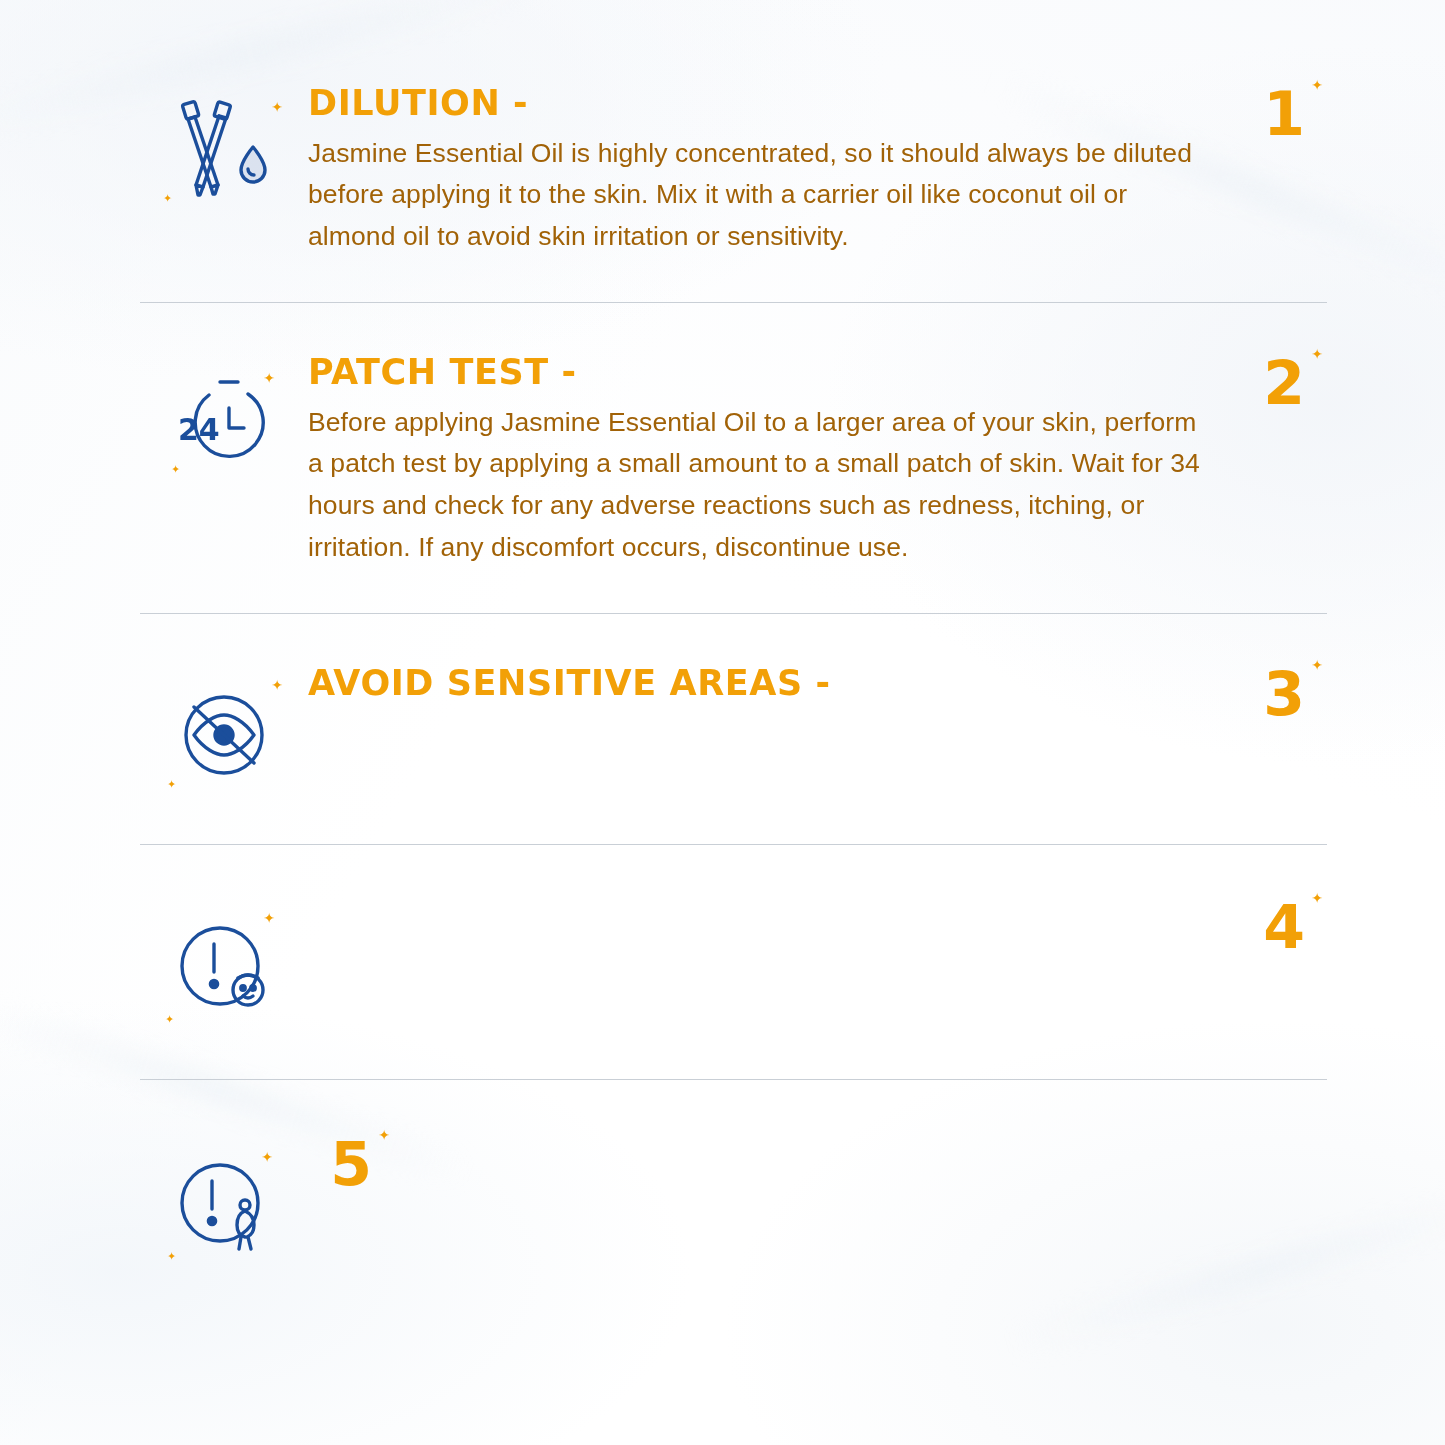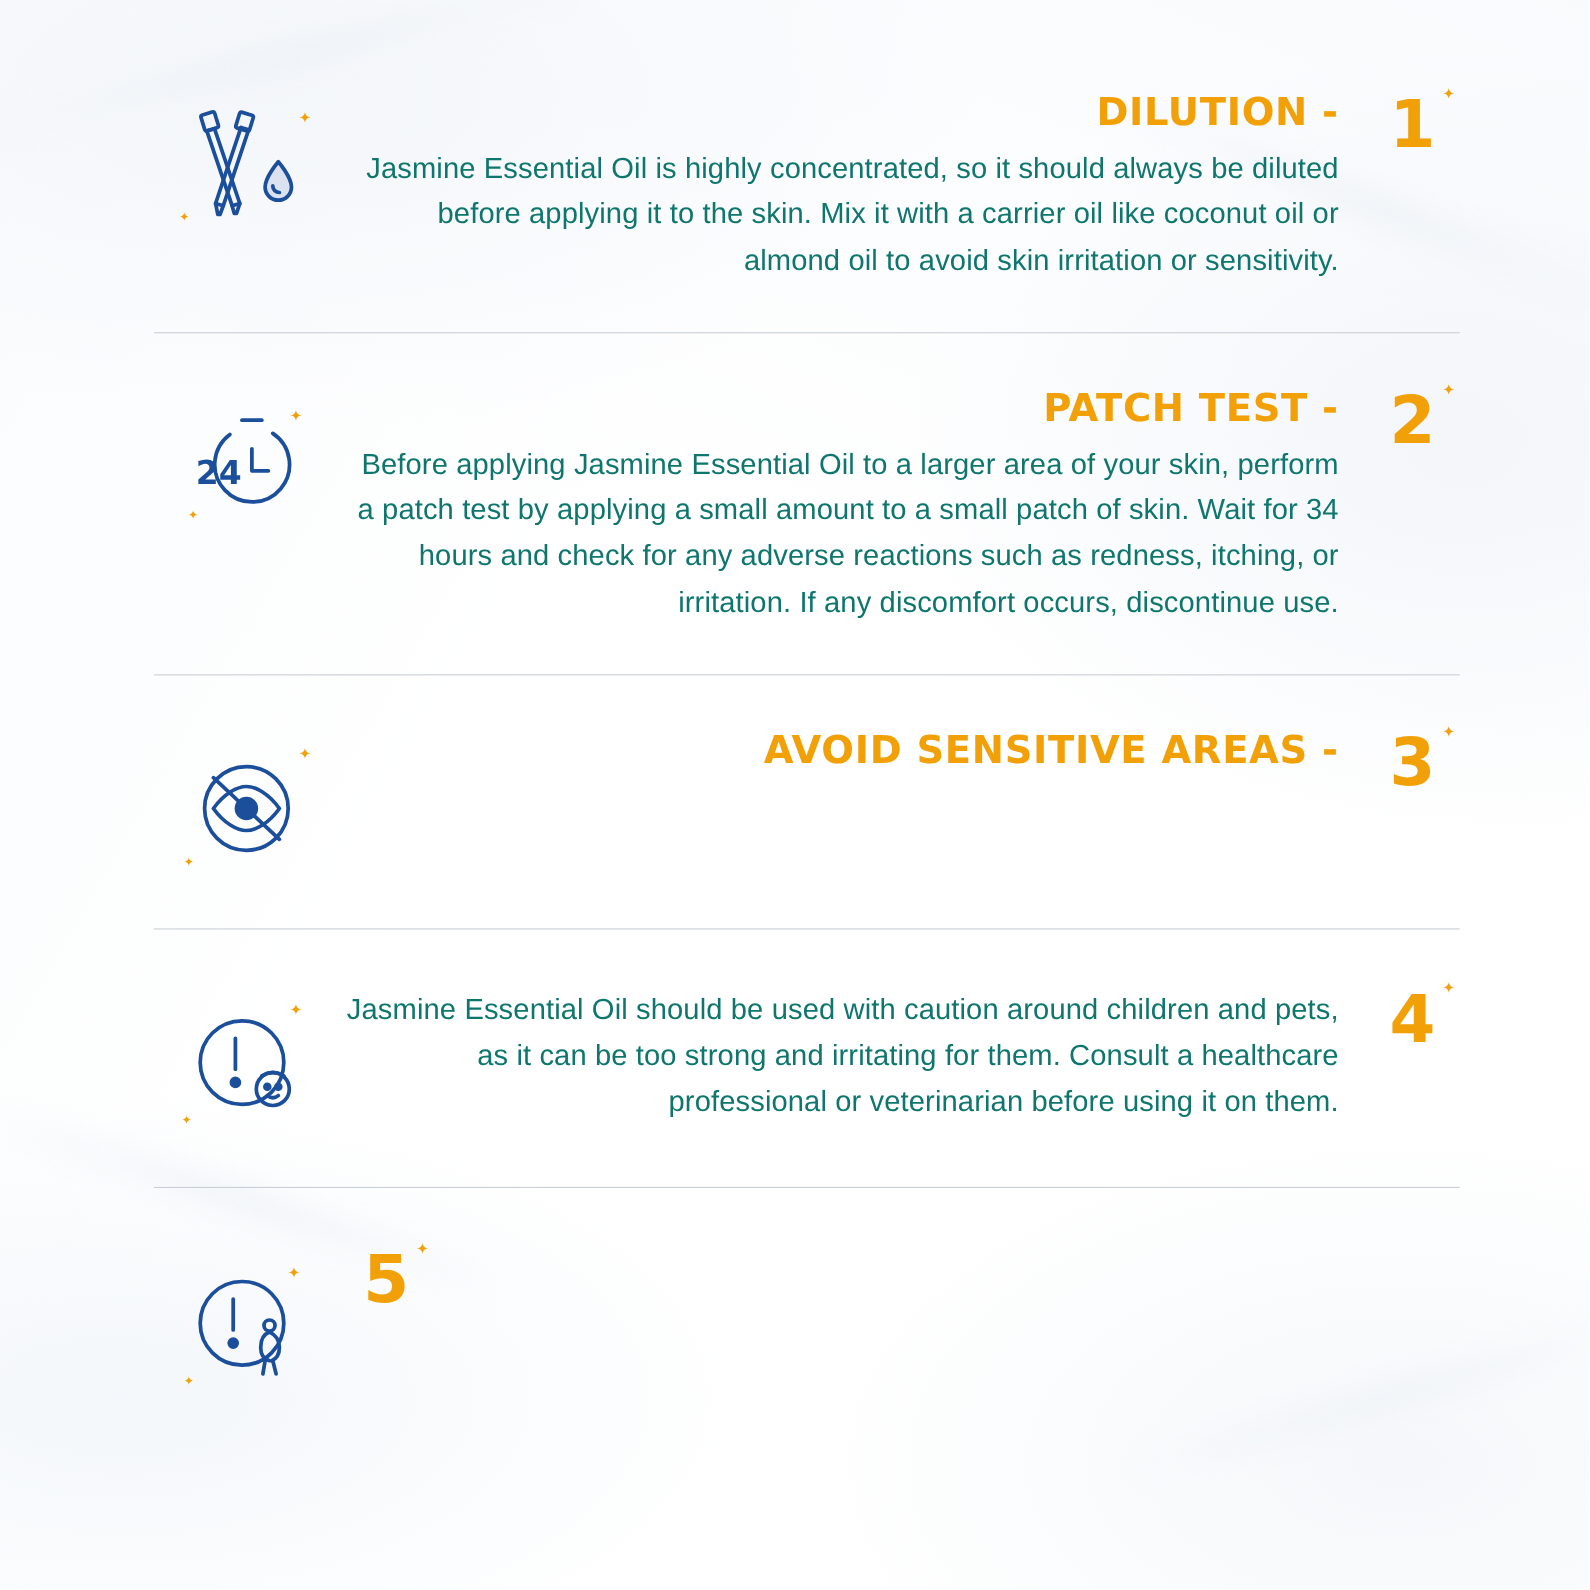--- a/index.html
+++ b/index.html
@@ -63,21 +63,20 @@
     flex: 0 0 168px;
     display: flex;
     align-items: center;
     justify-content: center;
     padding-top: 6px;
   }
 
   .text-cell {
     flex: 1 1 auto;
     padding-right: 24px;
-    text-align: right;
   }
 
   .num-cell {
     width: 86px;
     flex: 0 0 86px;
     display: flex;
     align-items: center;
     justify-content: center;
     position: relative;
   }
@@ -91,21 +90,21 @@
     line-height: 1.1;
     text-transform: uppercase;
     font-family: "DejaVu Sans", sans-serif;
   }
   .heading .dash {
     color: #F2A007;
     font-weight: 700;
   }
 
   .body {
-    color: #0f766e;
+    color: #a16207;
     font-size: 26.5px;
     line-height: 1.58;
     margin: 0;
     font-family: "Liberation Sans", sans-serif;
     letter-spacing: 0.1px;
   }
 
   .num {
     color: #F2A007;
     font-size: 60px;
@@ -272,21 +271,20 @@
               <circle cx="89" cy="80" r="2.2" fill="#1B4E9B"></circle>
               <path d="M79 88 q5 4 10 0"></path>
               <path d="M74 70 q10 -6 20 0"></path>
             </g>
           </svg>
           <span class="sparkle s-sm" style="top:8px; right:14px;">✦</span>
           <span class="sparkle s-xs" style="bottom:8px; left:6px;">✦</span>
         </div>
       </div>
       <div class="text-cell">
-        <p class="body">Jasmine Essential Oil should be used with caution around children and pets, as it can be too strong and irritating for them. Consult a healthcare professional or veterinarian before using it on them.</p>
       </div>
       <div class="num-cell">
         <span class="num-wrap">
           <span class="num">4</span>
           <span class="sparkle s-sm">✦</span>
         </span>
       </div>
     </div>
 
     <div class="divider"></div>

